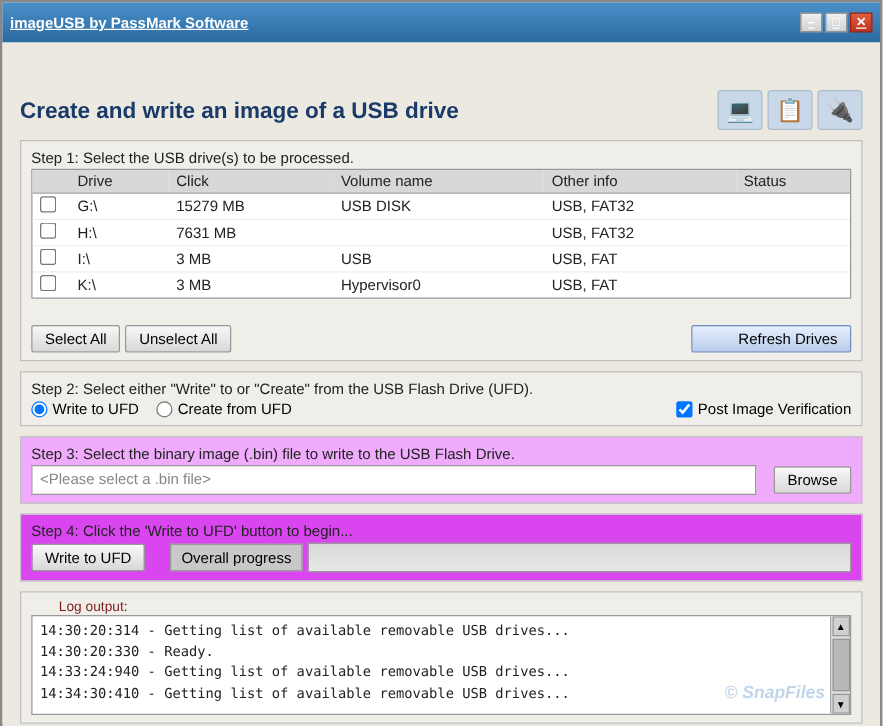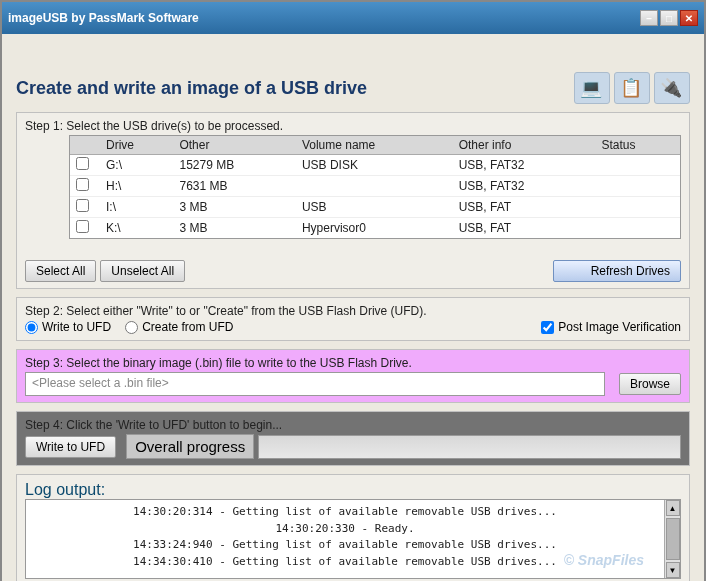--- a/index.html
+++ b/index.html
@@ -21,20 +21,21 @@
     }
     .title-bar {
       background: linear-gradient(to bottom, #4a90c8 0%, #2a6aa0 100%);
       color: white;
       padding: 16px 6px;
       display: flex;
       align-items: center;
       justify-content: space-between;
       height: 28px;
       flex-shrink: 0;
+      text-decoration: underline;
     }
     .title-bar-text {
       font-size: 12px;
       font-weight: bold;
     }
     .title-bar-controls {
       display: flex;
       gap: 2px;
     }
     .title-btn {
@@ -86,21 +87,20 @@
       font-size: 18px;
     }
     .step-label {
       font-size: 12px;
       margin-bottom: 2px;
       color: #222;
     }
     .drives-table-container {
       border: 1px solid #999;
       background: white;
-      margin-left: 44px;
     }
     .drives-table {
       width: 100%;
       border-collapse: collapse;
     }
     .drives-table th {
       background: #d8d8d8;
       border-bottom: 1px solid #aaa;
       padding: 2px 6px;
       text-align: left;
@@ -167,39 +167,38 @@
       height: 24px;
       border: 1px solid #999;
       background: linear-gradient(to bottom, #d8d8d8, #e8e8e8);
       margin-left: 4px;
     }
     .progress-bar-inner {
       height: 100%;
       width: 0%;
       background: #5080c0;
     }
-    .log-label { font-size: 16px; color: #0c4a6e; }
+    .log-label { font-size: 11px; color: #7f1d1d; margin-left: 22px; }
     .log-container {
       border: 1px solid #999;
       background: white;
       flex: 1;
       display: flex;
       overflow: hidden;
       position: relative;
       min-height: 80px;
     }
     .log-text {
       flex: 1;
       padding: 4px 6px;
       font-size: 11px;
       font-family: monospace;
       color: #222;
       line-height: 1.5;
       overflow: hidden;
-      text-align: center;
     }
     .log-scrollbar {
       width: 16px;
       background: #e0e0e0;
       border-left: 1px solid #aaa;
       display: flex;
       flex-direction: column;
       align-items: center;
     }
     .scrollbar-up, .scrollbar-down {
@@ -224,41 +223,41 @@
     .bottom-row {
       display: flex;
       justify-content: space-between;
       padding: 4px 14px;
       background: #d4d0c8;
       border-top: 1px solid #aaa;
       flex-shrink: 0;
     }
     .snapfiles-watermark {
       position: absolute;
-      right: 36px;
+      right: 20px;
       bottom: 10px;
       font-size: 14px;
       color: rgba(100,150,200,0.4);
       font-style: italic;
       font-weight: bold;
       pointer-events: none;
     }
     .step2-container {
       border: 1px solid #c0c0c0;
       background: #f0eee8;
       padding: 6px 8px;
     }
     .step3-container {
       border: 1px solid #c0c0c0;
       background: #f0abfc;
       padding: 6px 8px;
     }
     .step4-container {
       border: 1px solid #c0c0c0;
-      background: #737373;
+      background: #d946ef;
       padding: 6px 8px;
     }
     .drives-section {
       border: 1px solid #c0c0c0;
       background: #f0eee8;
       padding: 6px 8px;
     }
     .log-section {
       border: 1px solid #c0c0c0;
       background: #f0eee8;
@@ -294,21 +293,21 @@
     </div>
 
     <div class="drives-section">
       <div class="step-label">Step 1: Select the USB drive(s) to be processed.</div>
       <div class="drives-table-container">
         <table class="drives-table">
           <thead>
             <tr>
               <th></th>
               <th>Drive</th>
-              <th>Other</th>
+              <th>Click</th>
               <th>Volume name</th>
               <th>Other info</th>
               <th>Status</th>
             </tr>
           </thead>
           <tbody id="drives-tbody">
           <tr>
       <td><input type="checkbox" style=""></td>
       <td>G:\</td>
       <td>15279 MB</td>
@@ -379,21 +378,21 @@
           <span style="color:#888;">&lt;Please select a .bin file&gt;</span>
         </div>
         <button>Browse</button>
       </div>
     </div>
 
     <div class="step4-container">
       <div class="step-label">Step 4: Click the 'Write to UFD' button to begin...</div>
       <div class="progress-row">
         <button>Write to UFD</button>
-        <div style="background:#c8c8c8;border:1px solid #999;padding:3px 8px;font-size:15px;margin-left:10px;">
+        <div style="background:#c8c8c8;border:1px solid #999;padding:3px 8px;font-size:12px;margin-left:20px;">
           <span>Overall progress</span>
         </div>
         <div class="progress-bar-container">
           <div class="progress-bar-inner"></div>
         </div>
       </div>
     </div>
 
     <div class="log-section">
       <div class="log-label">Log output:</div>

